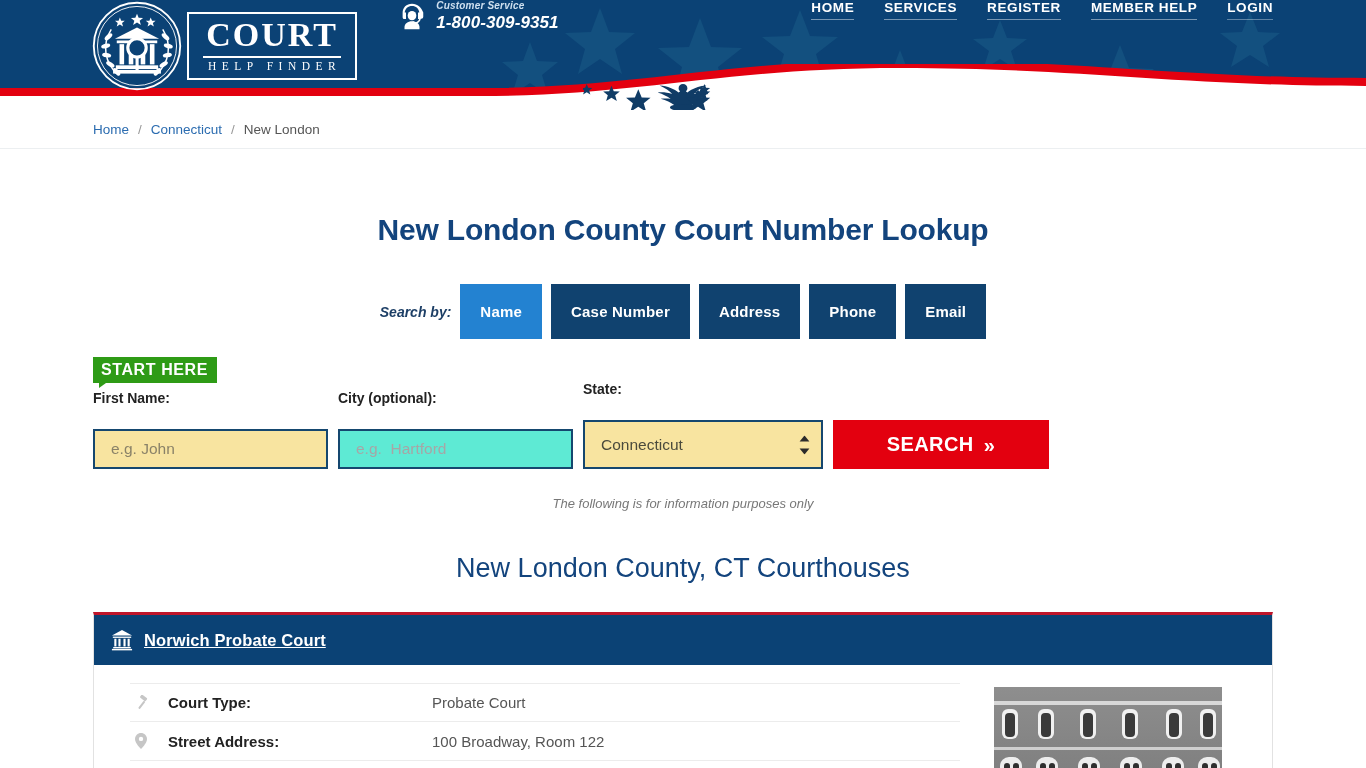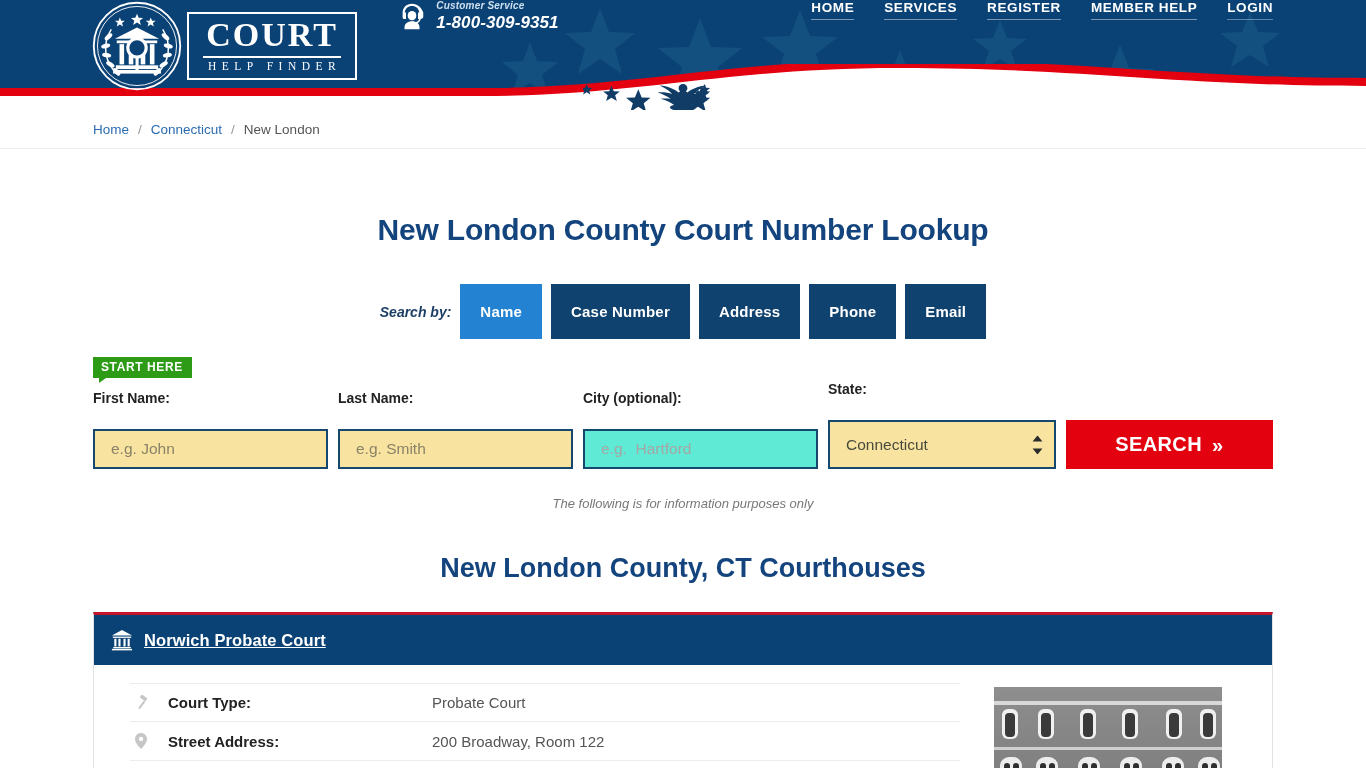--- a/index.html
+++ b/index.html
@@ -109,21 +109,21 @@
     padding:4px 20px; height:55px; line-height:41px; cursor:pointer;
     background:#10426f; font-family:inherit; white-space:nowrap;
     letter-spacing:.2px;
   }
   .tab.active{ background:#2382d1; }
 
   
   .form-zone{ position:relative; margin-top:18px; }
   .start-badge{
     position:absolute; left:0; top:0;
-    background:#2e9b16; color:#fff; font-size:12px; font-weight:700;
+    background:#2e9b16; color:#fff; font-size:16px; font-weight:700;
     letter-spacing:.6px; padding:4px 9px 4px 8px; line-height:1.1;
   }
   .start-badge::after{
     content:""; position:absolute; left:6px; bottom:-5px;
     border-left:7px solid #2e9b16; border-bottom:5px solid transparent;
   }
 
   .form-row{ display:flex; align-items:flex-end; gap:10px; padding-top:24px; }
   .field{ display:flex; flex-direction:column; }
   .field-label{
@@ -157,21 +157,21 @@
     display:flex; align-items:center; gap:10px; justify-content:center;
   }
   .search-btn .chev{ font-size:20px; line-height:1; }
 
   .info-note{
     text-align:center; color:#777; font-size:13px; font-style:italic;
     margin-top:27px;
   }
 
   .section-title{
-    text-align:center; color:#13447d; font-size:27px; font-weight:700;
+    text-align:center; color:#13447d; font-size:27px; font-weight:400;
     margin:42px 0 0;
   }
 
   
   .court-card{
     margin-top:28px; background:#fff;
     border:1px solid #e2e2e2; border-top:3px solid #c0152a;
   }
   .card-head{
     background:#0b4275; height:50px; display:flex; align-items:center;
@@ -344,24 +344,20 @@
 
   <div class="form-zone">
     <div class="start-badge">START HERE</div>
 
     <div class="form-row">
       <div class="field" style="width:235px;">
         <label class="field-label">First Name:</label>
         <input class="field-input" type="text" placeholder="e.g. John" style="">
       </div>
 
-      <div class="field" style="width:235px;">
-        <label class="field-label">Last Name:</label>
-        <input class="field-input" type="text" placeholder="e.g. Smith" style="">
-      </div>
 
       <div class="field" style="width:235px;">
         <label class="field-label">City (optional):</label>
         <input class="field-input plain" type="text" placeholder="e.g.  Hartford" style="">
       </div>
 
       <div class="field" style="width:240px;">
         <label class="field-label">State:</label>
         <div class="select-wrap">
           <select class="field-select">
@@ -419,21 +415,21 @@
         </div>
 
         <div class="detail-row">
           <span class="d-icon">
             <svg width="12" height="16" viewBox="0 0 12 16" aria-hidden="true">
               <path d="M6 0 C2.7 0 0 2.7 0 6 c0 4.4 6 10 6 10 s6-5.6 6-10 c0-3.3-2.7-6-6-6z" fill="#c6c6c6"></path>
               <circle cx="6" cy="5.9" r="2.2" fill="#ffffff"></circle>
             </svg>
           </span>
           <span class="d-label">Street Address:</span>
-          <span class="d-value">200 Broadway, Room 122</span>
+          <span class="d-value">100 Broadway, Room 122</span>
         </div>
 
         <div class="detail-row">
           <span class="d-icon">
             <svg width="14" height="14" viewBox="0 0 16 16" aria-hidden="true">
               <g fill="#c6c6c6">
                 <rect x="1" y="5" width="6" height="10"></rect>
                 <rect x="8.5" y="2" width="6" height="13"></rect>
               </g>
             </svg>

